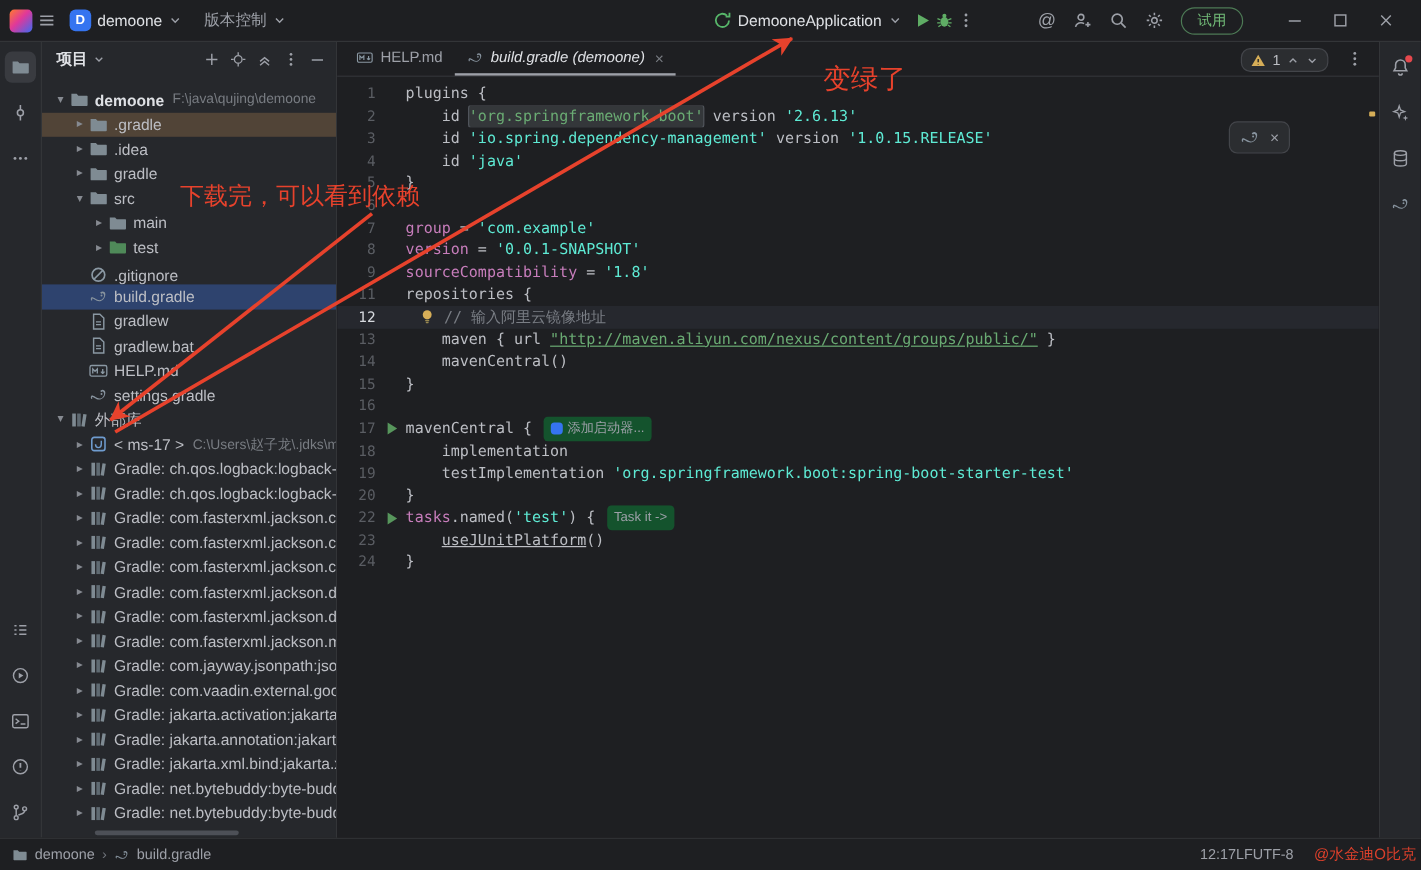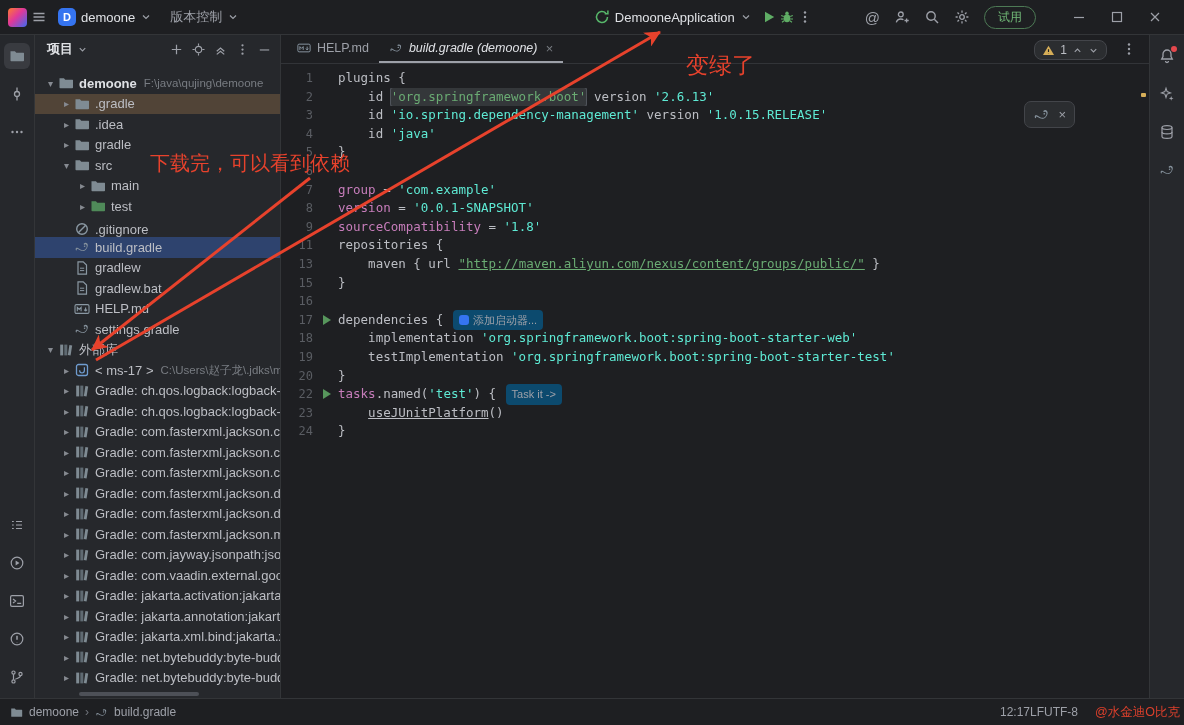--- a/index.html
+++ b/index.html
@@ -75,21 +75,21 @@
   .gicon{width:22px;flex:none;display:flex;align-items:center;justify-content:center;}
   .runarrow{width:0;height:0;border-left:8px solid #57965c;border-top:5px solid transparent;border-bottom:5px solid transparent;}
   .ct{flex:1;white-space:pre;overflow:hidden;display:flex;align-items:center;}
   .tk-pl{color:#bcbec4;}
   .tk-str{color:#5eead4;}
   .tk-strh{color:#6aab73;background:#34373a;box-shadow:0 0 0 1px #50545b;border-radius:2px;}
   .tk-kw{color:#c77dbb;}
   .tk-cmt{color:#7a7e85;}
   .tk-url{color:#6aab73;text-decoration:underline;}
   .tk-ul{color:#bcbec4;text-decoration:underline;}
-  .chip{display:inline-flex;align-items:center;gap:4px;background:#0c4a6e;color:#9da0a8;border-radius:4px;
+  .chip{display:inline-flex;align-items:center;gap:4px;background:#14532d;color:#9da0a8;border-radius:4px;
         padding:1px 6px;font-size:11px;font-family:"Liberation Sans","DejaVu Sans",sans-serif;margin-left:2px;}
   .chipic{width:10px;height:10px;border-radius:3px;background:#3574f0;display:inline-block;}
   .bulb{width:16px;height:16px;margin:0 6px 0 10px;flex:none;display:inline-flex;}
   .bulb svg{width:100%;height:100%;}
 
   .warn-widget{position:absolute;top:5px;right:42px;display:flex;align-items:center;gap:5px;
                background:#2b2d30;border:1px solid #43454a;border-radius:8px;padding:2px 7px;font-size:12px;color:#bcbec4;}
   .warn-widget .ic{width:13px;height:13px;}
   .toast{position:absolute;top:66px;right:74px;display:flex;align-items:center;gap:8px;
          background:#2b2d30;border:1px solid #43454a;border-radius:7px;padding:4px 8px;}
@@ -728,46 +728,60 @@
           <div class="cl">
             <span class="gut">9</span>
             <span class="gicon"></span>
             <span class="ct"><span class="tk-kw">sourceCompatibility</span><span class="tk-pl"> = </span><span class="tk-str">'1.8'</span></span>
           </div>
           <div class="cl">
             <span class="gut">11</span>
             <span class="gicon"></span>
             <span class="ct"><span class="tk-pl">repositories {</span></span>
           </div>
+          <div class="cl hl">
+            <span class="gut">12</span>
+            <span class="gicon"></span>
+            <span class="ct"><span class="bulb"><svg viewBox="0 0 16 16">
+                  <circle cx="8" cy="6.3" r="3.7" fill="#d6ae58"></circle>
+                  <rect x="6.3" y="10.4" width="3.4" height="1.4" rx=".5" fill="#9a8a52"></rect>
+                  <rect x="6.8" y="12.2" width="2.4" height="1.1" rx=".4" fill="#9a8a52"></rect>
+                </svg></span><span class="tk-cmt">// 输入阿里云镜像地址</span></span>
+          </div>
           <div class="cl">
             <span class="gut">13</span>
             <span class="gicon"></span>
             <span class="ct"><span class="tk-pl">    maven { url </span><span class="tk-url">"http://maven.aliyun.com/nexus/content/groups/public/"</span><span class="tk-pl"> }</span></span>
+          </div>
+          <div class="cl">
+            <span class="gut">14</span>
+            <span class="gicon"></span>
+            <span class="ct"><span class="tk-pl">    mavenCentral()</span></span>
           </div>
           <div class="cl">
             <span class="gut">15</span>
             <span class="gicon"></span>
             <span class="ct"><span class="tk-pl">}</span></span>
           </div>
           <div class="cl">
             <span class="gut">16</span>
             <span class="gicon"></span>
             <span class="ct"></span>
           </div>
           <div class="cl">
             <span class="gut">17</span>
             <span class="gicon">
               <span class="runarrow"></span>
             </span>
-            <span class="ct"><span class="tk-pl">dependencies { </span><span class="chip"><span class="chipic"></span>添加启动器...</span></span>
+            <span class="ct"><span class="tk-pl">mavenCentral { </span><span class="chip"><span class="chipic"></span>添加启动器...</span></span>
           </div>
           <div class="cl">
             <span class="gut">18</span>
             <span class="gicon"></span>
-            <span class="ct"><span class="tk-pl">    implementation </span><span class="tk-str">'org.springframework.boot:spring-boot-starter-web'</span></span>
+            <span class="ct"><span class="tk-pl">    implementation </span></span>
           </div>
           <div class="cl">
             <span class="gut">19</span>
             <span class="gicon"></span>
             <span class="ct"><span class="tk-pl">    testImplementation </span><span class="tk-str">'org.springframework.boot:spring-boot-starter-test'</span></span>
           </div>
           <div class="cl">
             <span class="gut">20</span>
             <span class="gicon"></span>
             <span class="ct"><span class="tk-pl">}</span></span>

